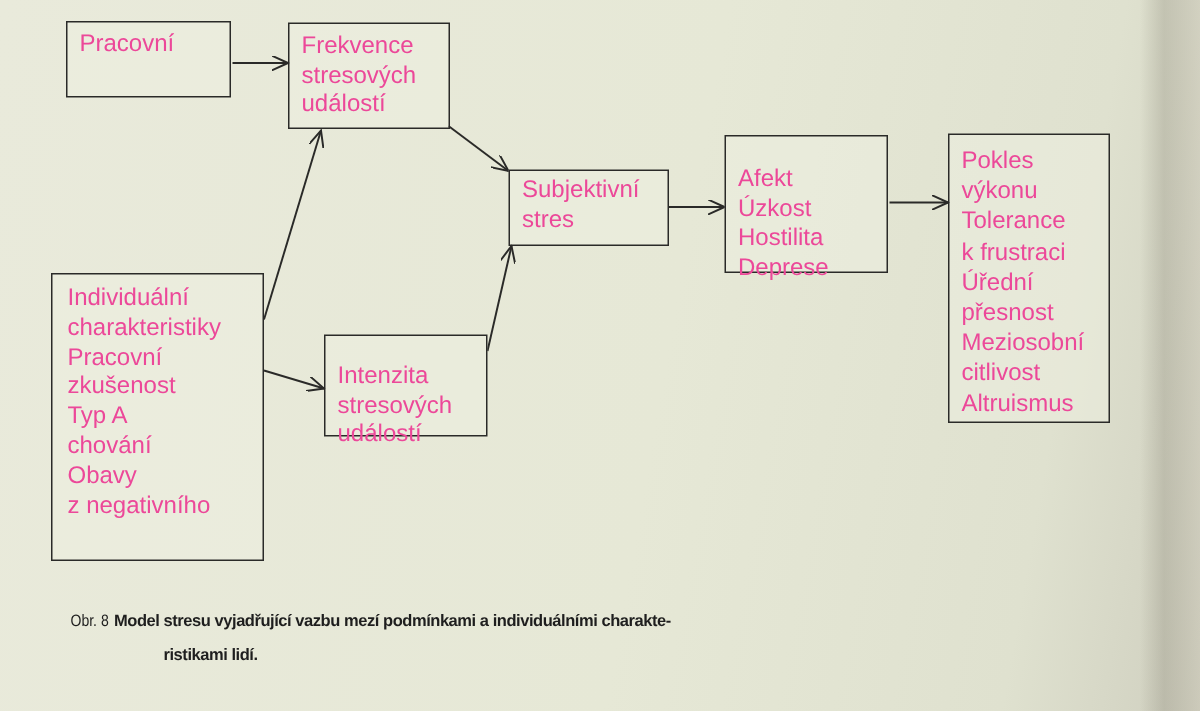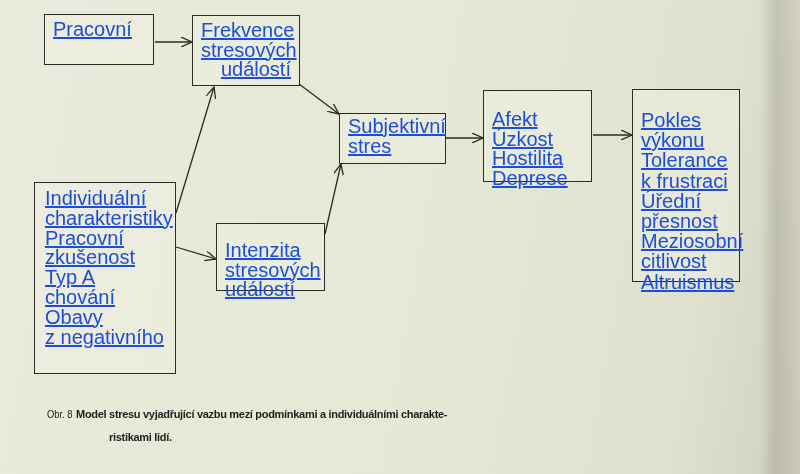--- a/index.html
+++ b/index.html
@@ -8,21 +8,21 @@
     background: linear-gradient(100deg, #e9eadb 0%, #e6e8d6 55%, #dfe1cf 85%, #cfcfbf 100%);
     font-family: "Liberation Sans", sans-serif;
   }
   .page-edge {
     position:absolute; left:760px; top:0; width:40px; height:474px;
     background: linear-gradient(90deg, rgba(0,0,0,0) 0%, rgba(120,115,100,0.25) 40%, rgba(200,195,180,0.4) 100%);
   }
   .box {
     position:absolute; border:1.5px solid #2a2a28; box-sizing:border-box;
     background: rgba(236,238,224,0.55);
-    padding:4px 8px; color:#1d4ed8; font-size:20px; line-height:19.5px;text-decoration:underline;
+    padding:4px 8px; color:#ec4899; font-size:16px; line-height:19.5px;
   }
   .box span { display:block; white-space:nowrap; }
   svg.arrows { position:absolute; left:0; top:0; }
   .caption {
     position:absolute; left:47px; top:403px; width:720px;
     font-family: "Liberation Sans", sans-serif; font-size:11px; color:#1e1e1e; line-height:23px;
   }
   .caption .lbl { font-weight:normal; transform:scaleX(0.85); display:inline-block; transform-origin:left; margin-right:-4px;}
   .caption .txt { font-weight:bold; letter-spacing:-0.3px; }
   .caption .line2 { display:block; padding-left:62px; font-weight:bold; letter-spacing:-0.3px; }
@@ -46,39 +46,39 @@
     <line x1="325" y1="234" x2="341" y2="164" marker-end="url(#ah)"></line>
     <line x1="446" y1="138" x2="483" y2="138" marker-end="url(#ah)"></line>
     <line x1="593" y1="135" x2="632" y2="135" marker-end="url(#ah)"></line>
   </g>
 </svg>
 
 <div class="box" style="left:44px;top:14px;width:110px;height:51px;padding-top:5px;">
   <span>Pracovní</span>
 </div>
 
-<div class="box" style="left:192px;top:15px;width:108px;height:71px;padding-top:5px;text-align:right;">
+<div class="box" style="left:192px;top:15px;width:108px;height:71px;padding-top:5px;">
   <span>Frekvence</span>
   <span>stresových</span>
   <span>událostí</span>
 </div>
 
 <div class="box" style="left:339px;top:113px;width:107px;height:51px;padding-top:3px;">
   <span>Subjektivní</span>
   <span>stres</span>
 </div>
 
 <div class="box" style="left:483px;top:90px;width:109px;height:92px;padding-top:19px;">
   <span>Afekt</span>
   <span>Úzkost</span>
   <span>Hostilita</span>
   <span>Deprese</span>
 </div>
 
-<div class="box" style="left:632px;top:89px;width:108px;height:193px;padding-top:20px;line-height:20.2px;">
+<div class="box" style="left:632px;top:89px;width:108px;height:193px;padding-top:8px;line-height:20.2px;">
   <span>Pokles</span>
   <span>výkonu</span>
   <span>Tolerance</span>
   <span>k frustraci</span>
   <span>Úřední</span>
   <span>přesnost</span>
   <span>Meziosobní</span>
   <span>citlivost</span>
   <span>Altruismus</span>
 </div>

